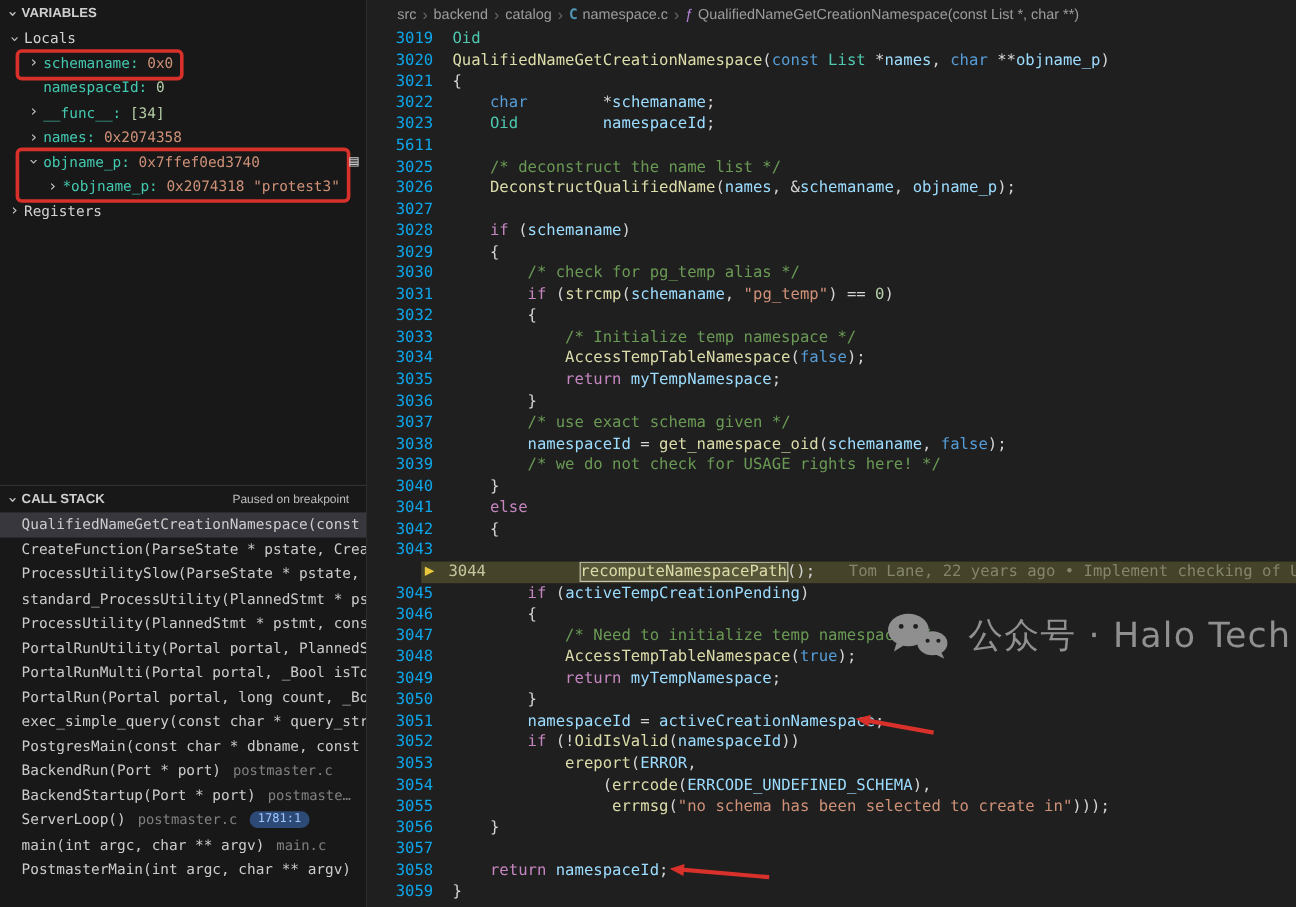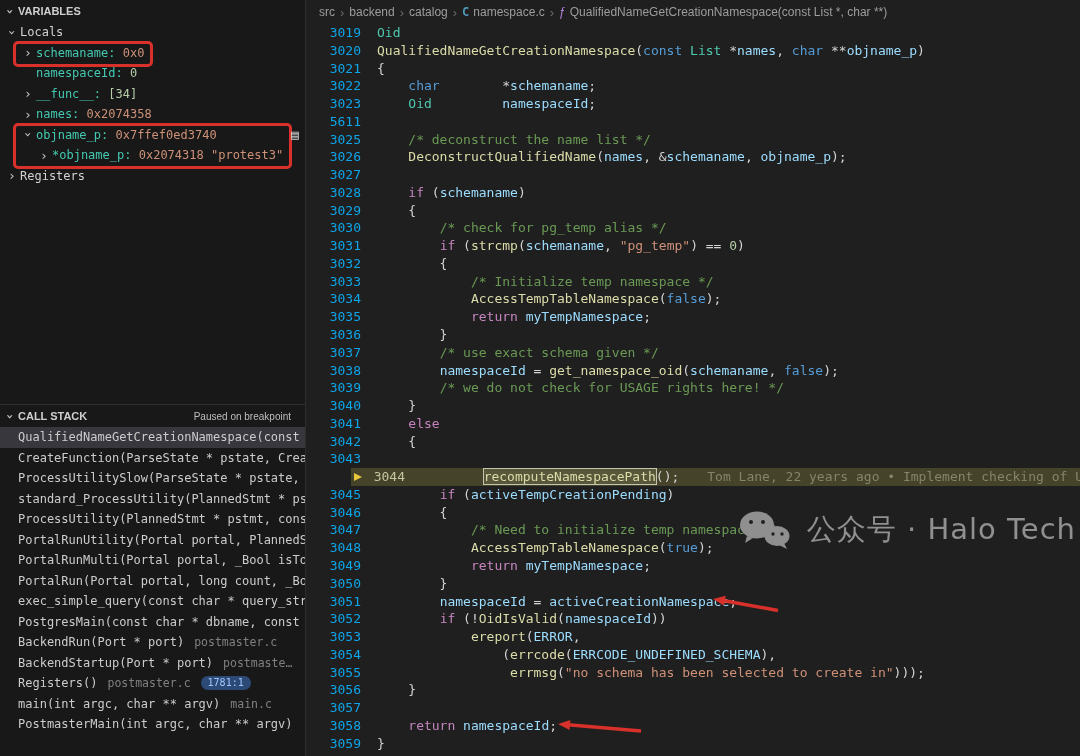--- a/index.html
+++ b/index.html
@@ -31,21 +31,21 @@
     white-space:nowrap;overflow:hidden;color:#cccccc;}
   .stack-row.selected{background:#37373d;}
   .frame-fn{white-space:pre;}
   .frame-file{color:#808080;margin-left:10px;font-size:11.5px;}
   .frame-badge{margin-left:10px;background:var(--badge_bg,#2d4a77);color:var(--badge_text,#9fc6ff);
     border-radius:8px;padding:0 7px;font-size:10px;height:14px;line-height:14px;flex:0 0 auto;}
 
   
   .editor{position:absolute;left:307px;top:0;width:773px;height:756px;background:#1f1f1f;overflow:hidden;}
   .breadcrumbs{height:24px;display:flex;align-items:center;font-family:"Liberation Sans",sans-serif;
-    font-size:12px;color:#9d9d9d;padding-left:12px;white-space:nowrap;overflow:hidden;}
+    font-size:12px;color:#9d9d9d;padding-left:24px;white-space:nowrap;overflow:hidden;}
   .crumb{display:inline-flex;align-items:center;gap:4px;}
   .crumb-sep{color:#6a6a6a;margin:0 5px;font-size:13px;}
   .c-icon{color:#519aba;font-weight:bold;font-family:"DejaVu Sans Mono",monospace;font-size:12px;}
   .sym-icon{color:#b180d7;font-size:12px;}
 
   .code{position:absolute;top:24px;left:0;right:0;bottom:0;}
   .code-line{display:flex;height:17.78px;line-height:17.78px;font-size:13px;overflow:hidden;}
   .code-line.current{background:var(--current_line_bg,#45442a);margin-left:44px;}
   .gutter{width:16px;flex:0 0 16px;}
   .dbg-arrow{display:inline-block;margin:4px 0 0 3px;width:0;height:0;
@@ -164,21 +164,21 @@
           </div>
           <div class="stack-row">
             <span class="frame-fn">BackendRun(Port * port)</span>
             <span class="frame-file">postmaster.c</span>
           </div>
           <div class="stack-row">
             <span class="frame-fn">BackendStartup(Port * port)</span>
             <span class="frame-file">postmaste…</span>
           </div>
           <div class="stack-row">
-            <span class="frame-fn">Registers()</span>
+            <span class="frame-fn">ServerLoop()</span>
             <span class="frame-file">postmaster.c</span>
             <span class="frame-badge">1781:1</span>
           </div>
           <div class="stack-row">
             <span class="frame-fn">main(int argc, char ** argv)</span>
             <span class="frame-file">main.c</span>
           </div>
           <div class="stack-row">
             <span class="frame-fn">PostmasterMain(int argc, char ** argv)</span>
           </div>

